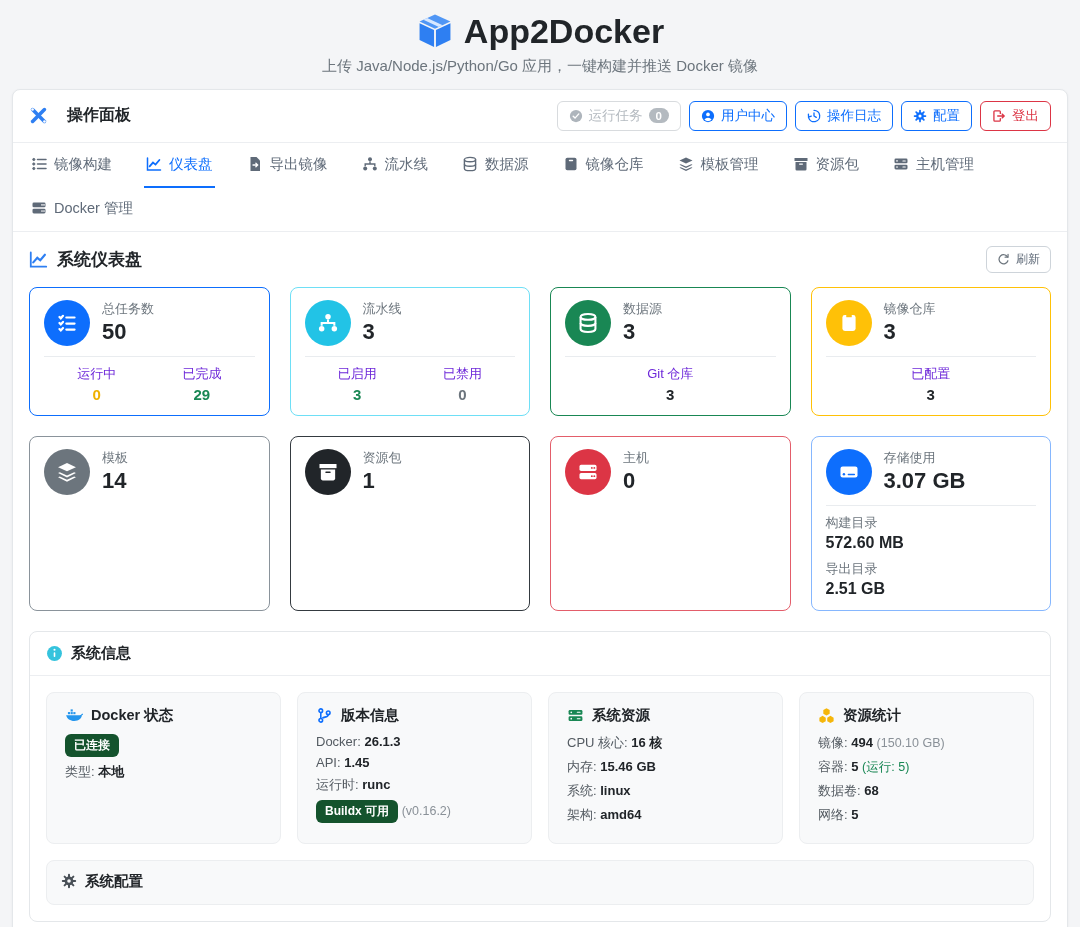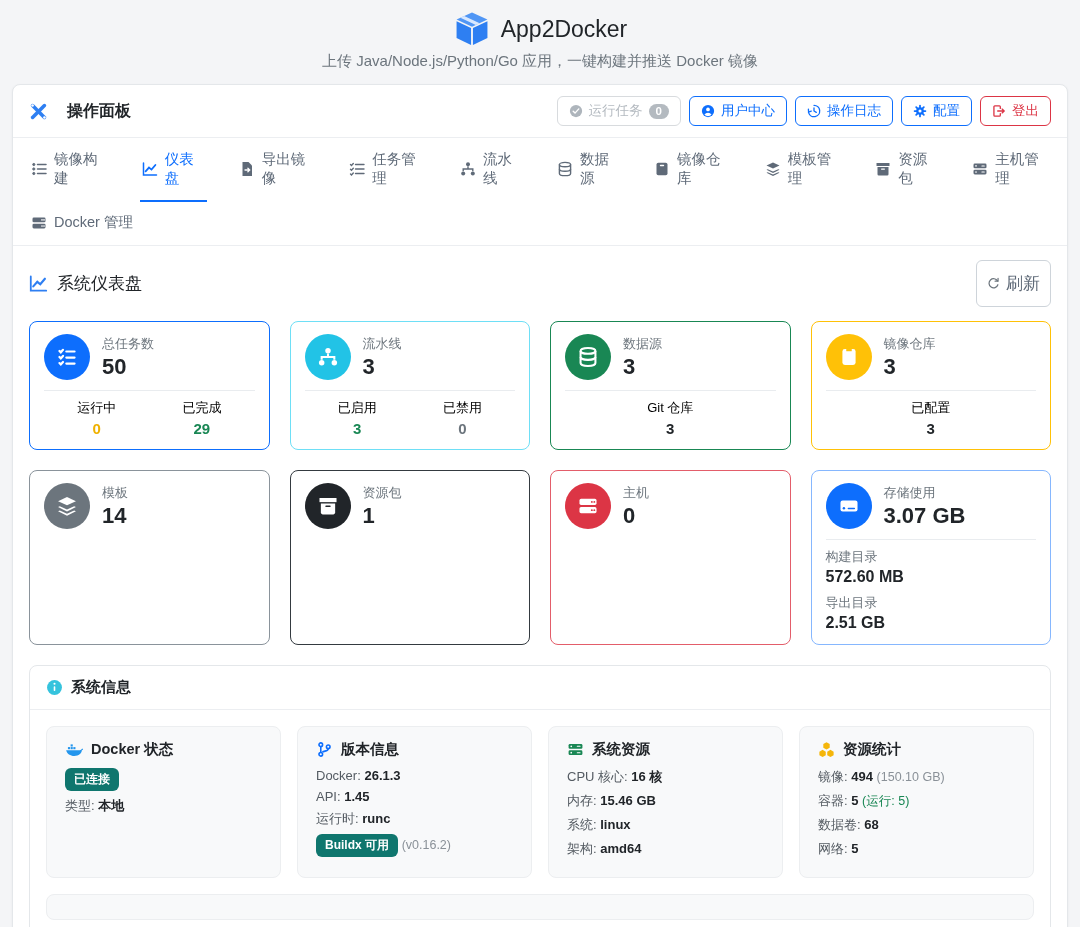--- a/index.html
+++ b/index.html
@@ -2,65 +2,65 @@
 <html><head>
 <meta charset="utf-8">
 <style>
   *{box-sizing:border-box}
   html,body{margin:0;padding:0}
   body{width:1080px;height:927px;background:#f4f5f7;font-family:"Liberation Sans","DejaVu Sans",sans-serif;color:#212529;overflow:hidden}
   svg{display:block}
   
   .hero{text-align:center;padding-top:10px}
   .hero-title-row{display:flex;justify-content:center;align-items:center;gap:10px}
-  .hero h1{font-size:23px;margin:0;font-weight:400;line-height:1.25}
+  .hero h1{font-size:34px;margin:0;font-weight:700;line-height:1.25}
   .hero-sub{margin:4px 0 0;color:#6c757d;font-size:15px}
   
   .panel{margin:13px 12px 0;background:#fff;border:1px solid #e4e7ea;border-radius:8px;box-shadow:0 1px 3px rgba(0,0,0,.05)}
   .panel-head{display:flex;justify-content:space-between;align-items:center;padding:11px 16px;border-bottom:1px solid #eceef1}
   .panel-title-wrap{display:flex;align-items:center;gap:19px;font-size:16px;font-weight:700}
   .actions{display:flex;gap:8px}
   .btn{display:inline-flex;align-items:center;gap:6px;font-size:13.5px;padding:5px 11px;border-radius:6px;background:#fff;border:1px solid transparent;cursor:pointer;font-family:inherit;white-space:nowrap}
   .btn-muted{color:#b4bac0;border-color:#d8dbde}
   .pill{background:#b4bac0;color:#fff;border-radius:10px;font-size:11.5px;padding:1.5px 7px;font-weight:700}
   .btn-blue{color:#0d6efd;border-color:#0d6efd}
   .btn-red{color:#dc3545;border-color:#dc3545}
   
   .tabs{padding:0 16px;border-bottom:1px solid #eceef1}
   .tabs-row{display:flex;gap:30px}
   .tab{display:inline-flex;align-items:center;gap:7px;padding:12px 2px;font-size:14.5px;color:#5f6a78;cursor:pointer;border-bottom:2px solid transparent;margin-bottom:-1px}
   .tab.active{color:#0d6efd;border-bottom-color:#0d6efd}
   
   .dash-head{display:flex;justify-content:space-between;align-items:center;padding:14px 16px 12px}
-  .dash-title-wrap{display:flex;align-items:center;gap:9px;font-size:17px;font-weight:400}
-  .btn-refresh{color:#5f6a78;border-color:#ced4da;font-size:17px;padding:11px 10px}
+  .dash-title-wrap{display:flex;align-items:center;gap:9px;font-size:17px;font-weight:700}
+  .btn-refresh{color:#5f6a78;border-color:#ced4da;font-size:12px;padding:4px 10px}
   .cards{display:grid;grid-template-columns:repeat(4,1fr);gap:20px;padding:2px 16px 20px}
   .card{border:1px solid #ddd;border-radius:8px;padding:12px 14px;background:#fff}
   .card-top{display:flex;align-items:center;gap:12px}
   .icon-circle{width:46px;height:46px;border-radius:50%;display:flex;align-items:center;justify-content:center;flex:none;background:#0d6efd}
   .card-label{font-size:13px;color:#6c757d;margin-bottom:2px}
   .card-value{font-size:22px;font-weight:700;line-height:1.1}
   .card-divider{border-top:1px solid #e9ecef;margin:10px 0 8px}
   .card-stats{display:flex}
   .stat{flex:1;text-align:center}
-  .stat-label{font-size:13px;color:#000000;margin-bottom:3px}
+  .stat-label{font-size:13px;color:#6d28d9;margin-bottom:3px}
   .stat-value{font-size:15px;font-weight:700}
   .detail-label{font-size:13px;color:#6c757d;margin:8px 0 2px}
   .detail-value{font-size:16px;font-weight:700}
   
   .sysinfo{margin:0 16px 16px;border:1px solid #e4e7ea;border-radius:8px}
   .sysinfo-head{display:flex;align-items:center;gap:8px;padding:12px 16px;border-bottom:1px solid #eceef1;font-size:15px;font-weight:700}
   .sysinfo-body{padding:16px;display:grid;grid-template-columns:repeat(4,1fr);gap:16px}
   .subcard{background:#f8f9fa;border:1px solid #eceef0;border-radius:8px;padding:13px 18px;min-height:118px}
   .subcard-title{display:flex;align-items:center;gap:8px;font-size:14.5px;font-weight:700;margin-bottom:9px}
   .line{font-size:13px;margin:6px 0;color:#545b62}
   .line-value{color:#212529;font-weight:700}
   .extra{color:#8a9198;font-size:12.5px}
   .extra-green{color:#198754;font-size:12.5px}
-  .badge{display:inline-block;background:#0f766e;color:#fff;font-size:12px;font-weight:700;padding:3px 9px;border-radius:6px}
+  .badge{display:inline-block;background:#14532d;color:#fff;font-size:12px;font-weight:700;padding:3px 9px;border-radius:6px}
   .mono{font-family:"Liberation Mono","DejaVu Sans Mono",monospace;font-size:12px}
   .configrow{grid-column:1/-1;background:#f8f9fa;border:1px solid #eceef0;border-radius:8px;padding:11px 14px 13px;min-height:0}
   .config-items{display:flex;justify-content:space-between;margin-top:9px}
 </style>
 </head>
 <body>
 
 <header class="hero">
   <div class="hero-title-row">
     <span>
@@ -169,29 +169,20 @@
         <span>仪表盘</span>
       </a>
       <a class="tab">
         <span>
             <svg width="16" height="16" viewBox="0 0 16 16">
               <path d="M3.5 1h6L13 4.5V15H3.5z" fill="currentColor"></path>
               <path d="M6 9h4.5M8.9 7.2L10.7 9l-1.8 1.8" stroke="#fff" stroke-width="1.3" fill="none" stroke-linecap="round"></path>
             </svg>
           </span>
         <span>导出镜像</span>
-      </a>
-      <a class="tab">
-        <span>
-            <svg width="16" height="16" viewBox="0 0 16 16" fill="none" stroke="currentColor" stroke-width="1.4" stroke-linecap="round">
-              <path d="M1.5 3.4l1 1L4.3 2.5M1.5 8.2l1 1 1.8-1.9M1.5 13l1 1 1.8-1.9"></path>
-              <path d="M6.5 3.5H15M6.5 8H15M6.5 12.5H15"></path>
-            </svg>
-          </span>
-        <span>任务管理</span>
       </a>
       <a class="tab">
         <span>
             <svg width="16" height="16" viewBox="0 0 16 16" fill="currentColor">
               <circle cx="8" cy="3.2" r="2"></circle>
               <circle cx="3.2" cy="12.4" r="2"></circle>
               <circle cx="12.8" cy="12.4" r="2"></circle>
               <g stroke="currentColor" stroke-width="1.4" fill="none">
                 <path d="M8 5.2V8M8 8H3.2v2.2M8 8h4.8v2.2"></path>
               </g>
@@ -547,17 +538,29 @@
               </span>
             <span>资源统计</span>
           </div>
           <div class="line"><span>镜像:</span> <span class="line-value">494</span> <span class="extra">(150.10 GB)</span></div>
           <div class="line"><span>容器:</span> <span class="line-value">5</span> <span class="extra-green">(运行: 5)</span></div>
           <div class="line"><span>数据卷:</span> <span class="line-value">68</span></div>
           <div class="line"><span>网络:</span> <span class="line-value">5</span></div>
         </div>
 
         <div class="configrow">
+          <div class="subcard-title" style="margin-bottom:0">
+            <span>
+                <svg width="16" height="16" viewBox="0 0 16 16">
+                  <g stroke="#495057" stroke-width="2" stroke-linecap="round">
+                    <path d="M8 1.8v12.4M1.8 8h12.4M3.6 3.6l8.8 8.8M12.4 3.6l-8.8 8.8"></path>
+                  </g>
+                  <circle cx="8" cy="8" r="4.4" fill="#495057"></circle>
+                  <circle cx="8" cy="8" r="1.8" fill="#f8f9fa"></circle>
+                </svg>
+              </span>
+            <span>系统配置</span>
+          </div>
         </div>
       </div>
     </div>
   </section>
 </main>
 
 </body></html>

